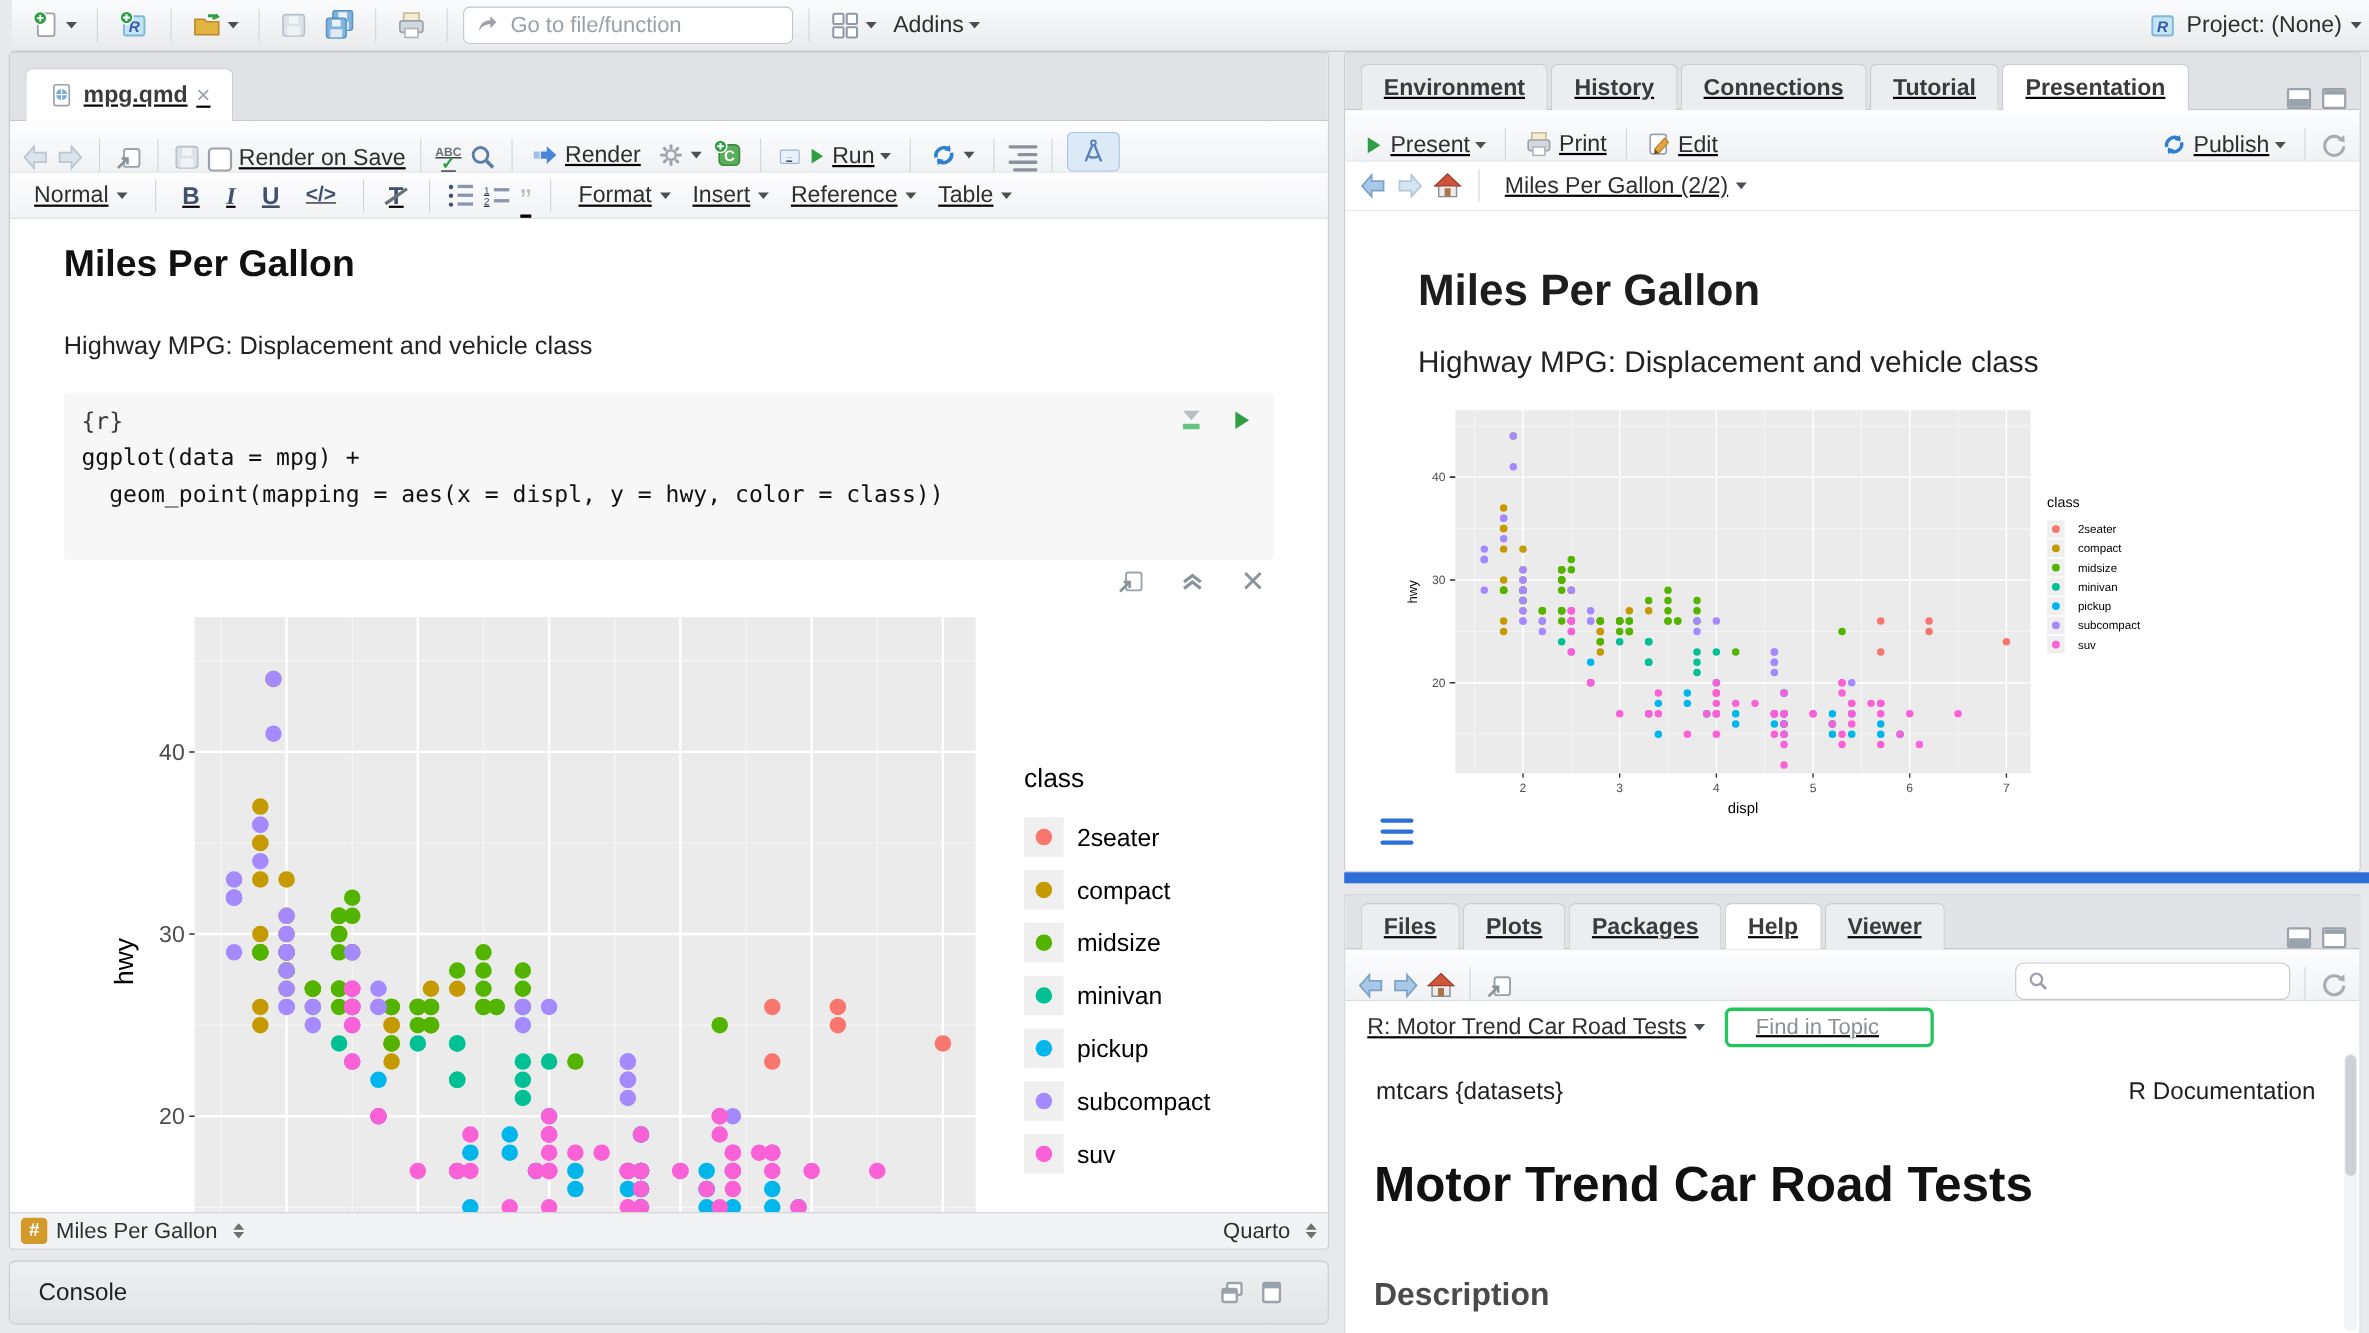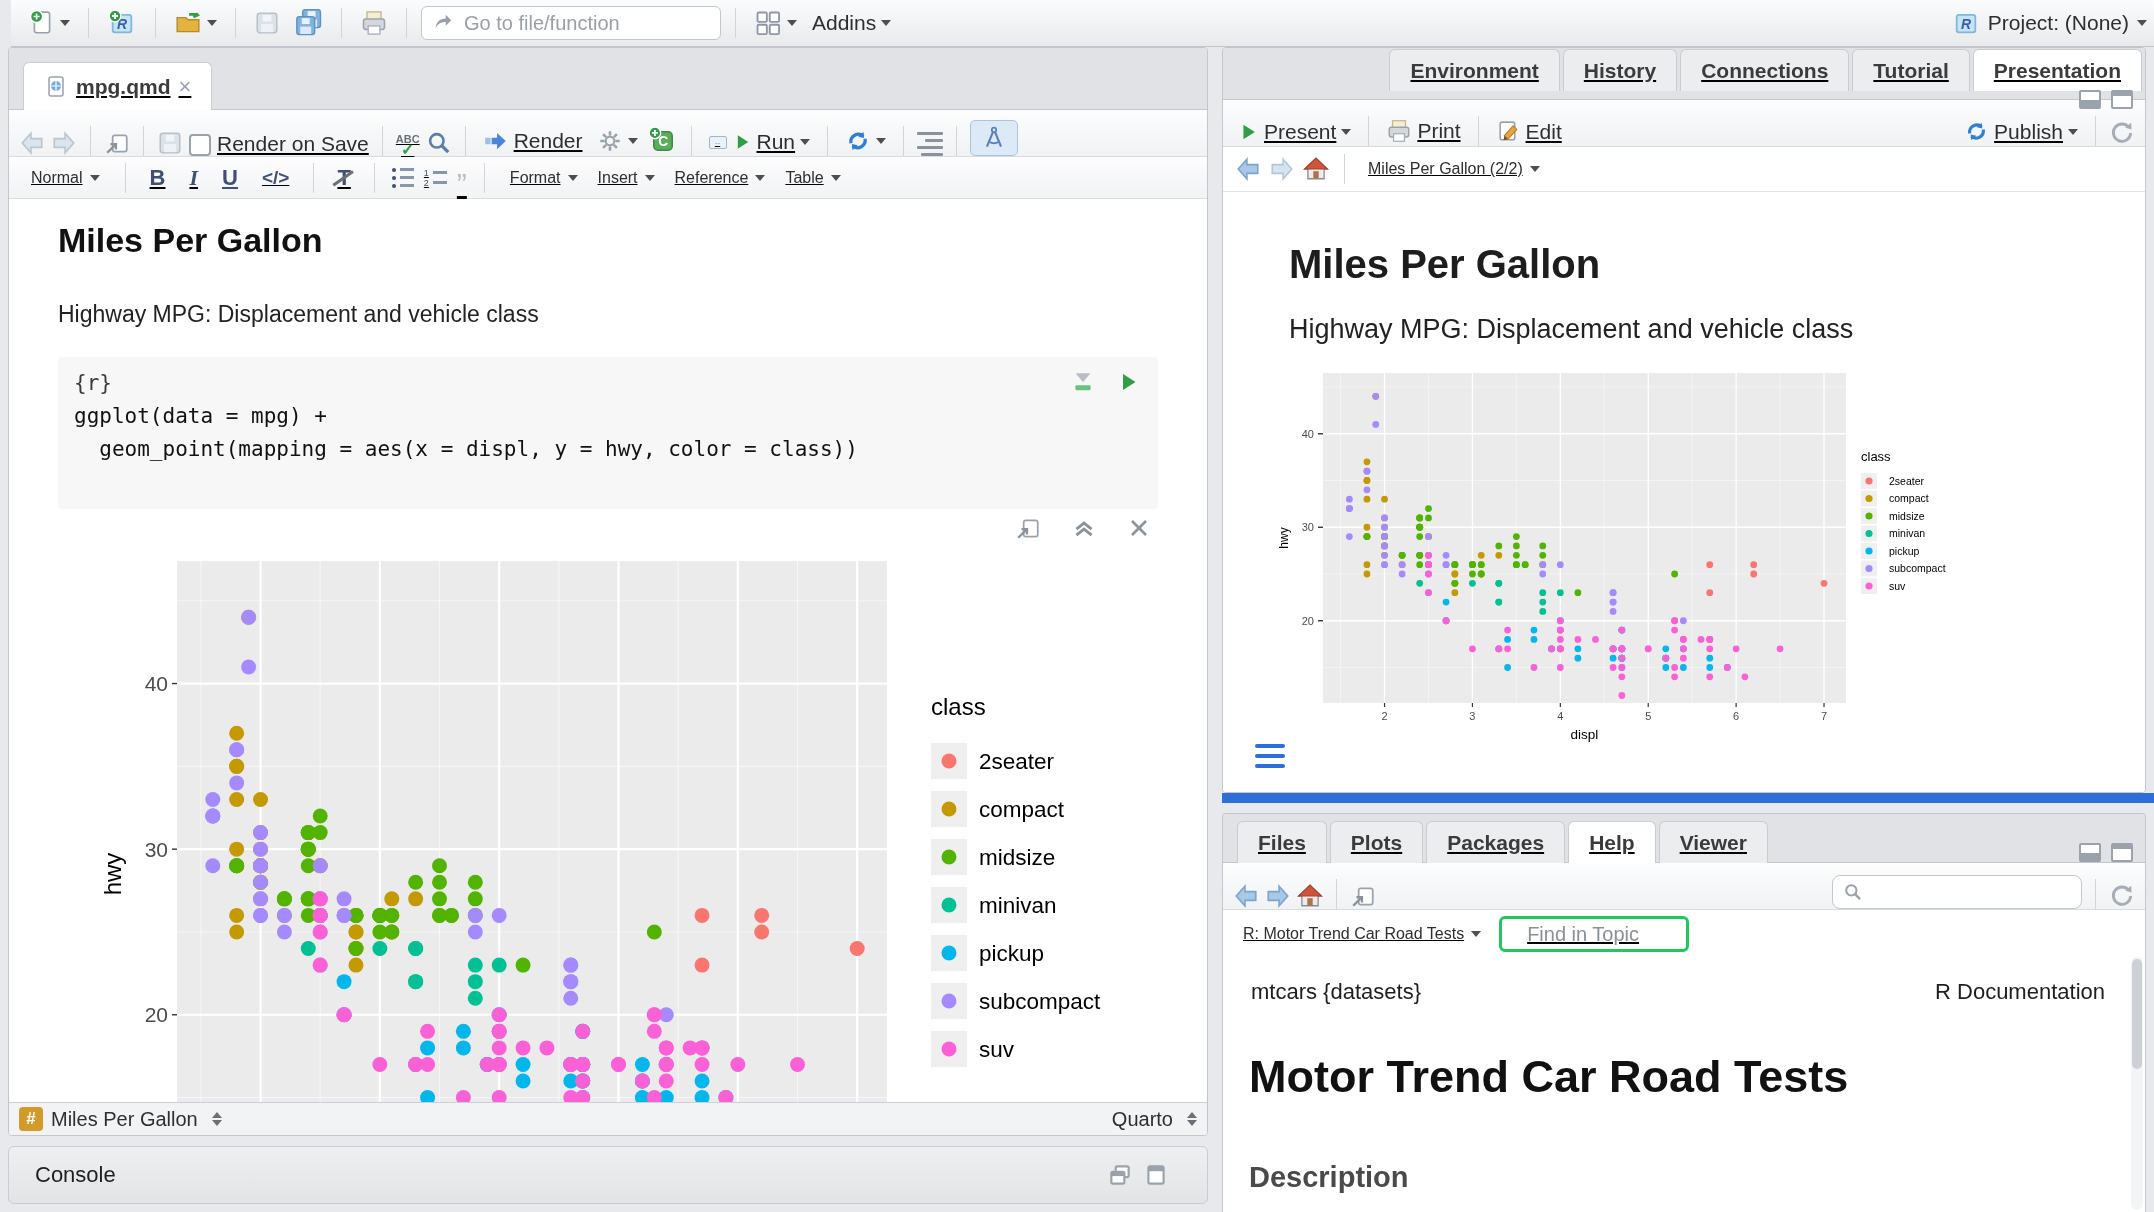--- a/index.html
+++ b/index.html
@@ -36,21 +36,21 @@
   .wmax::after{content:"";position:absolute;left:0;right:0;top:0;height:4px;background:#9aa2ab;}
   
   #etabbar{height:62px;}
   #etoolbar{height:47px;}
   #eformat{height:42px;display:flex;align-items:center;background:linear-gradient(#fdfdfe,#f2f3f5);
     border-bottom:1px solid #d9dcdf;padding:0 14px;gap:10px;}
   #econtent{position:absolute;left:0;top:151px;right:0;bottom:33px;background:#fff;overflow:hidden;}
   #estatus{position:absolute;left:0;bottom:0;right:0;height:33px;background:#f1f3f5;
     border-top:1px solid #ccd0d4;display:flex;align-items:center;padding:0 10px;gap:8px;font-size:20px;color:#2f2f2f;}
   .fmt-letter{font-size:22px;font-weight:bold;color:#40506e;padding:0 7px;}
-  .menu-item{display:flex;align-items:center;gap:7px;font-size:16px;color:#2e2e2e;padding:0 8px;}
+  .menu-item{display:flex;align-items:center;gap:7px;font-size:21px;color:#2e2e2e;padding:0 8px;}
   #doc-title{position:absolute;left:49px;top:22px;font-size:34px;font-weight:bold;color:#111;}
   #doc-subtitle{position:absolute;left:49px;top:102px;font-size:23px;color:#222;}
   #chunk{position:absolute;left:49px;right:49px;top:158px;height:152px;background:#f7f7f7;border-radius:4px;padding:10px 16px;}
   .code-line{font-family:"DejaVu Sans Mono",monospace;font-size:21px;line-height:33px;color:#111;white-space:pre;}
   .chunk-head{color:#3a3a3a;}
   .kw{color:#2233cc;}
   #chunk-icons{position:absolute;right:18px;top:12px;display:flex;gap:20px;align-items:center;}
   #out-controls{position:absolute;right:56px;top:316px;display:flex;gap:30px;align-items:center;}
   #editor-plot{position:absolute;left:90px;top:348px;width:1105px;height:557px;overflow:hidden;}
   .hashbadge{width:24px;height:24px;background:#d19a2a;border-radius:4px;color:#fff;font-weight:bold;
@@ -59,21 +59,21 @@
   .updown i{width:0;height:0;border-left:5px solid transparent;border-right:5px solid transparent;display:block;}
   .updown .up{border-bottom:6px solid #6a7076;}
   .updown .dn{border-top:6px solid #6a7076;}
   
   #console-pane{position:absolute;left:8px;top:1146px;width:1200px;height:58px;
     background:linear-gradient(#eeeff1,#e3e4e6);border:1px solid #c9ccd0;border-radius:6px;
     display:flex;align-items:center;padding:0 26px;}
   #console-title{font-size:22px;color:#1f1f1f;}
   
   #pres-pane{left:1222px;top:47px;width:924px;height:746px;}
-  #pres-tabsrow{height:52px;flex-direction:column;}
+  #pres-tabsrow{height:52px;}
   #pres-toolbar{height:47px;}
   #pres-nav{height:45px;}
   #pres-content{position:absolute;left:0;top:144px;right:0;bottom:0;background:#fff;overflow:hidden;}
   #slide-title{position:absolute;left:66px;top:50px;font-size:40px;font-weight:bold;color:#1d1d1d;}
   #slide-subtitle{position:absolute;left:66px;top:122px;font-size:27px;color:#222;}
   #mini-plot{position:absolute;left:53px;top:177px;width:690px;height:378px;}
   #hamburger{position:absolute;left:32px;top:552px;display:flex;flex-direction:column;gap:6px;}
   #hamburger div{width:30px;height:4px;background:#2e6ed9;border-radius:2px;}
   #bluebar{position:absolute;left:1222px;top:793px;width:932px;height:10px;background:#2e6ed9;}
   

